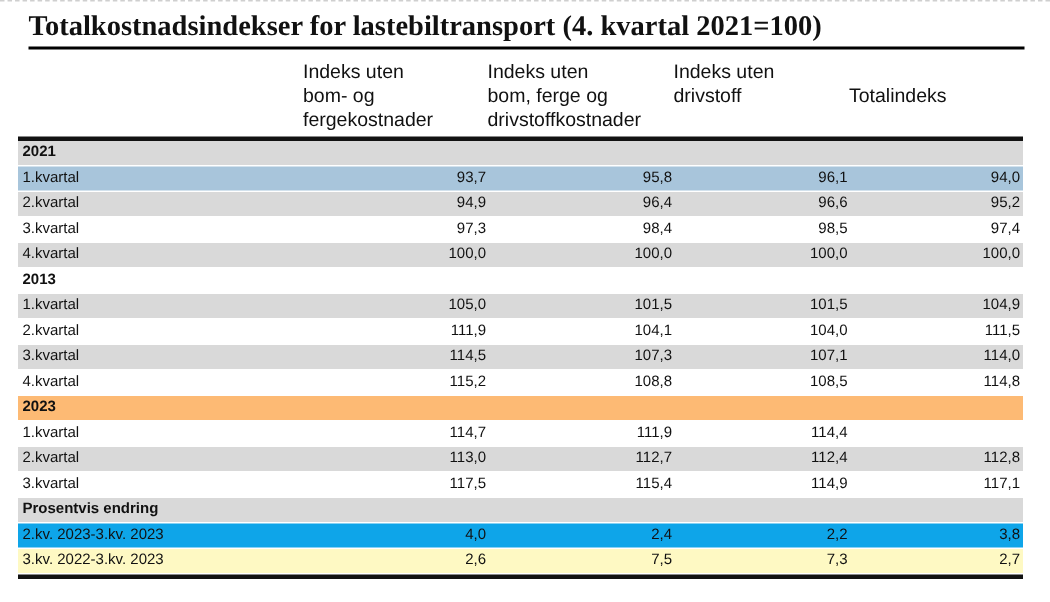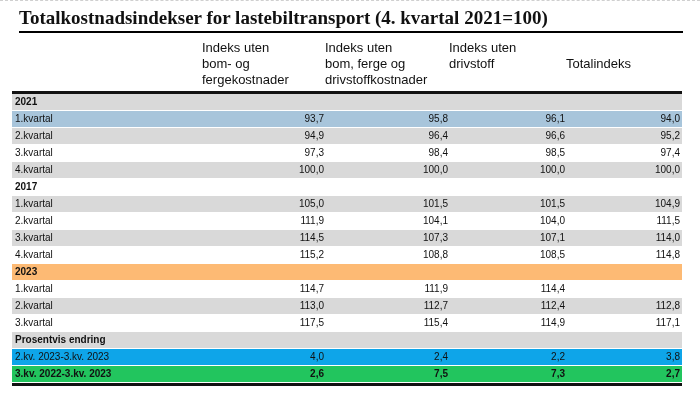--- a/index.html
+++ b/index.html
@@ -107,21 +107,21 @@
           <div class="val">97,4</div>
         </div>
         <div class="row" style="background: rgb(217, 217, 217);">
           <div class="label">4.kvartal</div>
           <div class="val">100,0</div>
           <div class="val">100,0</div>
           <div class="val">100,0</div>
           <div class="val">100,0</div>
         </div>
         <div class="row section" style="background: rgb(255, 255, 255);">
-          <div class="label">2017</div>
+          <div class="label">2013</div>
         </div>
         <div class="row" style="background: rgb(217, 217, 217);">
           <div class="label">1.kvartal</div>
           <div class="val">105,0</div>
           <div class="val">101,5</div>
           <div class="val">101,5</div>
           <div class="val">104,9</div>
         </div>
         <div class="row" style="background: rgb(255, 255, 255);">
           <div class="label">2.kvartal</div>
@@ -170,21 +170,21 @@
         <div class="row section" style="background: rgb(217, 217, 217);">
           <div class="label">Prosentvis endring</div>
         </div>
         <div class="row" style="background: #0ea5e9;">
           <div class="label">2.kv. 2023-3.kv. 2023</div>
           <div class="val">4,0</div>
           <div class="val">2,4</div>
           <div class="val">2,2</div>
           <div class="val">3,8</div>
         </div>
-        <div class="row" style="background: #22c55e; font-weight: bold;">
+        <div class="row" style="background: #fef9c3;">
           <div class="label">3.kv. 2022-3.kv. 2023</div>
           <div class="val">2,6</div>
           <div class="val">7,5</div>
           <div class="val">7,3</div>
           <div class="val">2,7</div>
         </div>
       </div>
   </div>
 </div>
 

